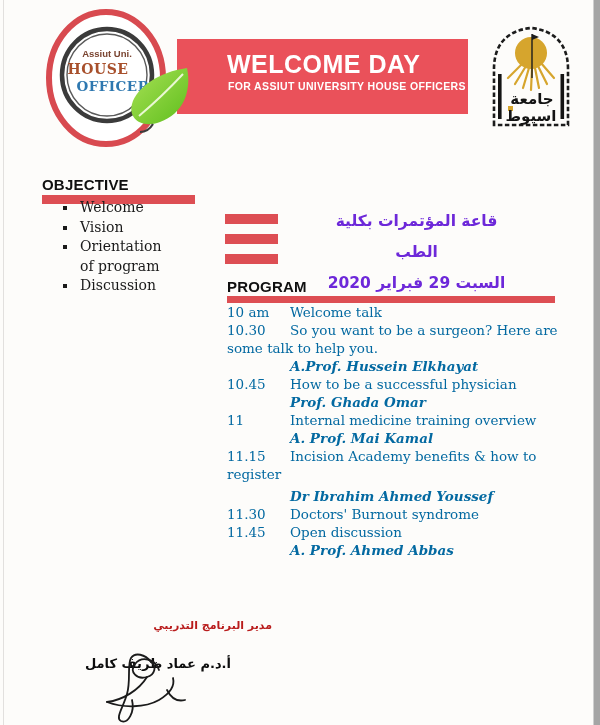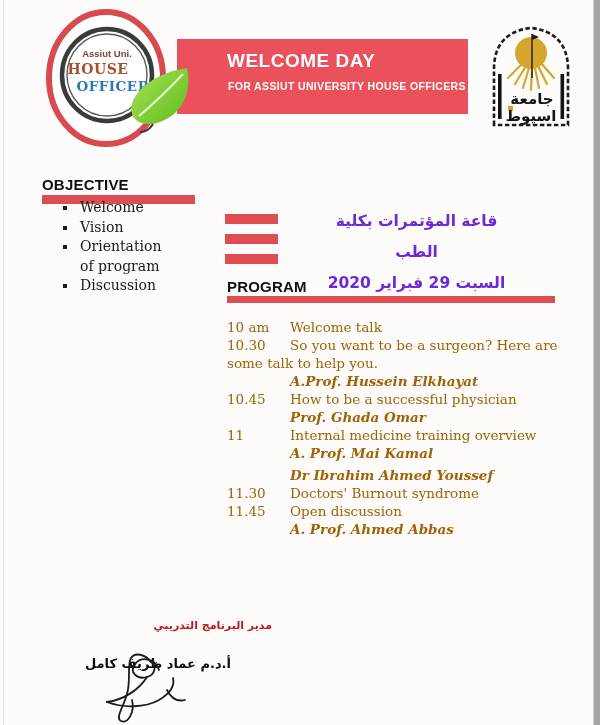--- a/index.html
+++ b/index.html
@@ -7,21 +7,21 @@
         font-family:"DejaVu Serif",serif;color:#141414;}
   .abs{position:absolute;}
 
   
   .left-edge{left:3px;top:0;width:1px;height:725px;background:#e2e0de;}
   .right-edge{left:593px;top:0;width:7px;height:725px;background:#a5a5a5;border-left:1px solid #cfcfcf;}
 
   
   .banner{left:177px;top:39px;width:291px;height:75px;}
   .banner-title{position:absolute;left:50px;top:11px;margin:0;
-      font-family:"Liberation Sans",sans-serif;font-weight:bold;font-size:19px;
+      font-family:"Liberation Sans",sans-serif;font-weight:bold;font-size:25px;
       letter-spacing:.5px;color:#ffffff;white-space:nowrap;}
   .banner-sub{position:absolute;left:51px;top:41px;
       font-family:"Liberation Sans",sans-serif;font-weight:bold;font-size:10.5px;
       letter-spacing:.35px;color:#ffffff;white-space:nowrap;}
 
   
   .section-head{font-family:"Liberation Sans",sans-serif;font-weight:bold;font-size:15px;
       color:#101010;letter-spacing:.2px;white-space:nowrap;}
   .redbar{background:#dd4e53;}
 
@@ -29,21 +29,21 @@
   .obj-list{left:56px;top:198px;width:116px;}
   .obj-list ul{margin:0;padding:0 0 0 22px;list-style:square;font-size:14px;line-height:19.5px;color:#1a1a1a;}
   .obj-list li{padding-left:2px;}
 
   
   .venue{left:313px;top:206px;width:207px;text-align:center;direction:rtl;
       font-family:"DejaVu Sans",sans-serif;font-weight:bold;font-size:15.5px;
       line-height:31px;color:#6d28d9;}
 
   
-  .plist{left:227px;top:318px;width:341px;font-size:13.5px;line-height:18px;color:#a16207;}
+  .plist{left:227px;top:303px;width:341px;font-size:13.5px;line-height:18px;color:#0369a1;}
   .ptime{display:inline-block;width:63px;}
   .pspeaker{margin-left:63px;font-weight:bold;font-style:italic;}
 
   
   .footer-role{left:60px;top:619px;width:212px;text-align:right;direction:rtl;
       font-family:"DejaVu Sans",sans-serif;font-weight:bold;font-size:11px;color:#b91c1c;}
   .footer-name{left:52px;top:656px;width:212px;text-align:center;direction:rtl;
       font-family:"DejaVu Sans",sans-serif;font-weight:bold;font-size:13px;color:#0d0d0d;}
 </style>
 </head>
@@ -128,20 +128,21 @@
 
     <div><span class="ptime">10.30</span><span>So you want to be a surgeon? Here are some talk to help you.</span></div>
     <div class="pspeaker">A.Prof. Hussein Elkhayat</div>
 
     <div><span class="ptime">10.45</span><span>How to be a successful physician</span></div>
     <div class="pspeaker">Prof. Ghada Omar</div>
 
     <div><span class="ptime">11</span><span>Internal medicine training overview</span></div>
     <div class="pspeaker">A. Prof. Mai Kamal</div>
 
+    <div><span class="ptime">11.15</span><span>Incision Academy benefits &amp; how to register</span></div>
     <div class="pspeaker" style="margin-top:4px;">Dr Ibrahim Ahmed Youssef</div>
 
     <div><span class="ptime">11.30</span><span>Doctors' Burnout syndrome</span></div>
 
     <div><span class="ptime">11.45</span><span>Open discussion</span></div>
     <div class="pspeaker">A. Prof. Ahmed Abbas</div>
 
   </div>
 
   <div class="abs footer-role">مدير البرنامج التدريبي</div>

